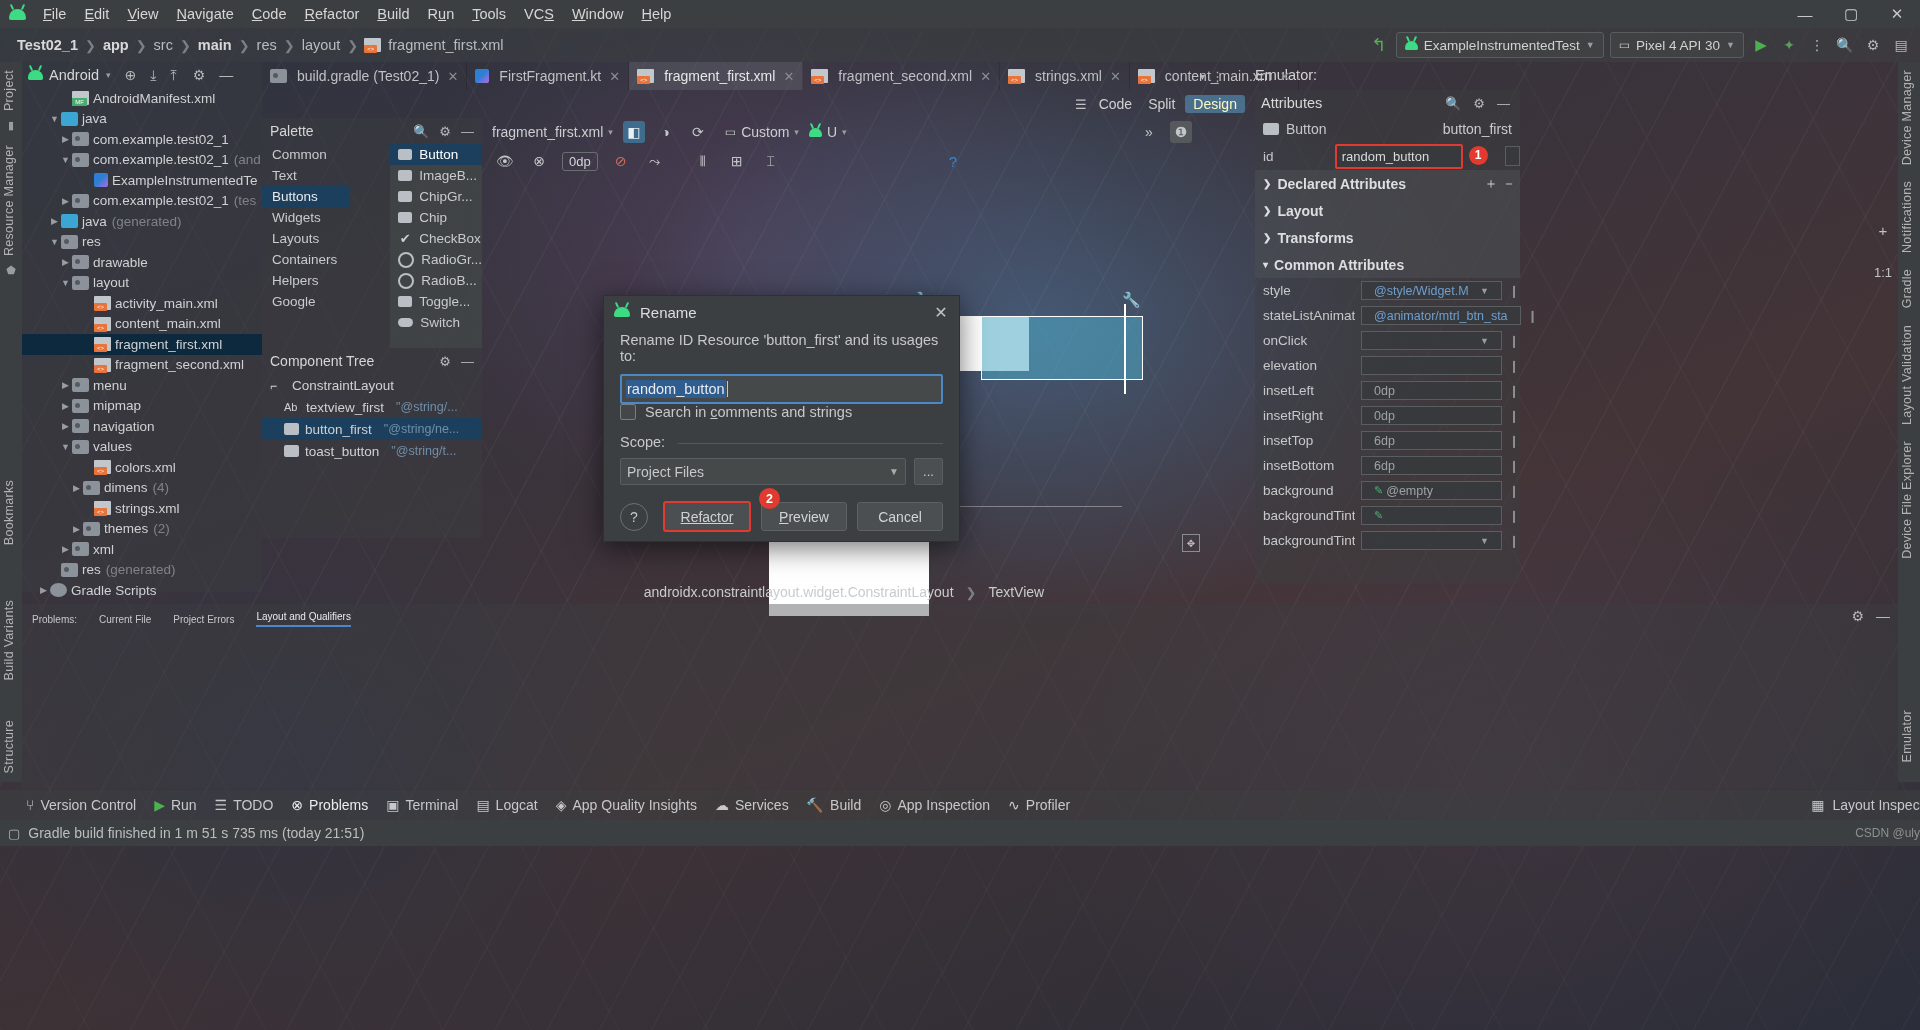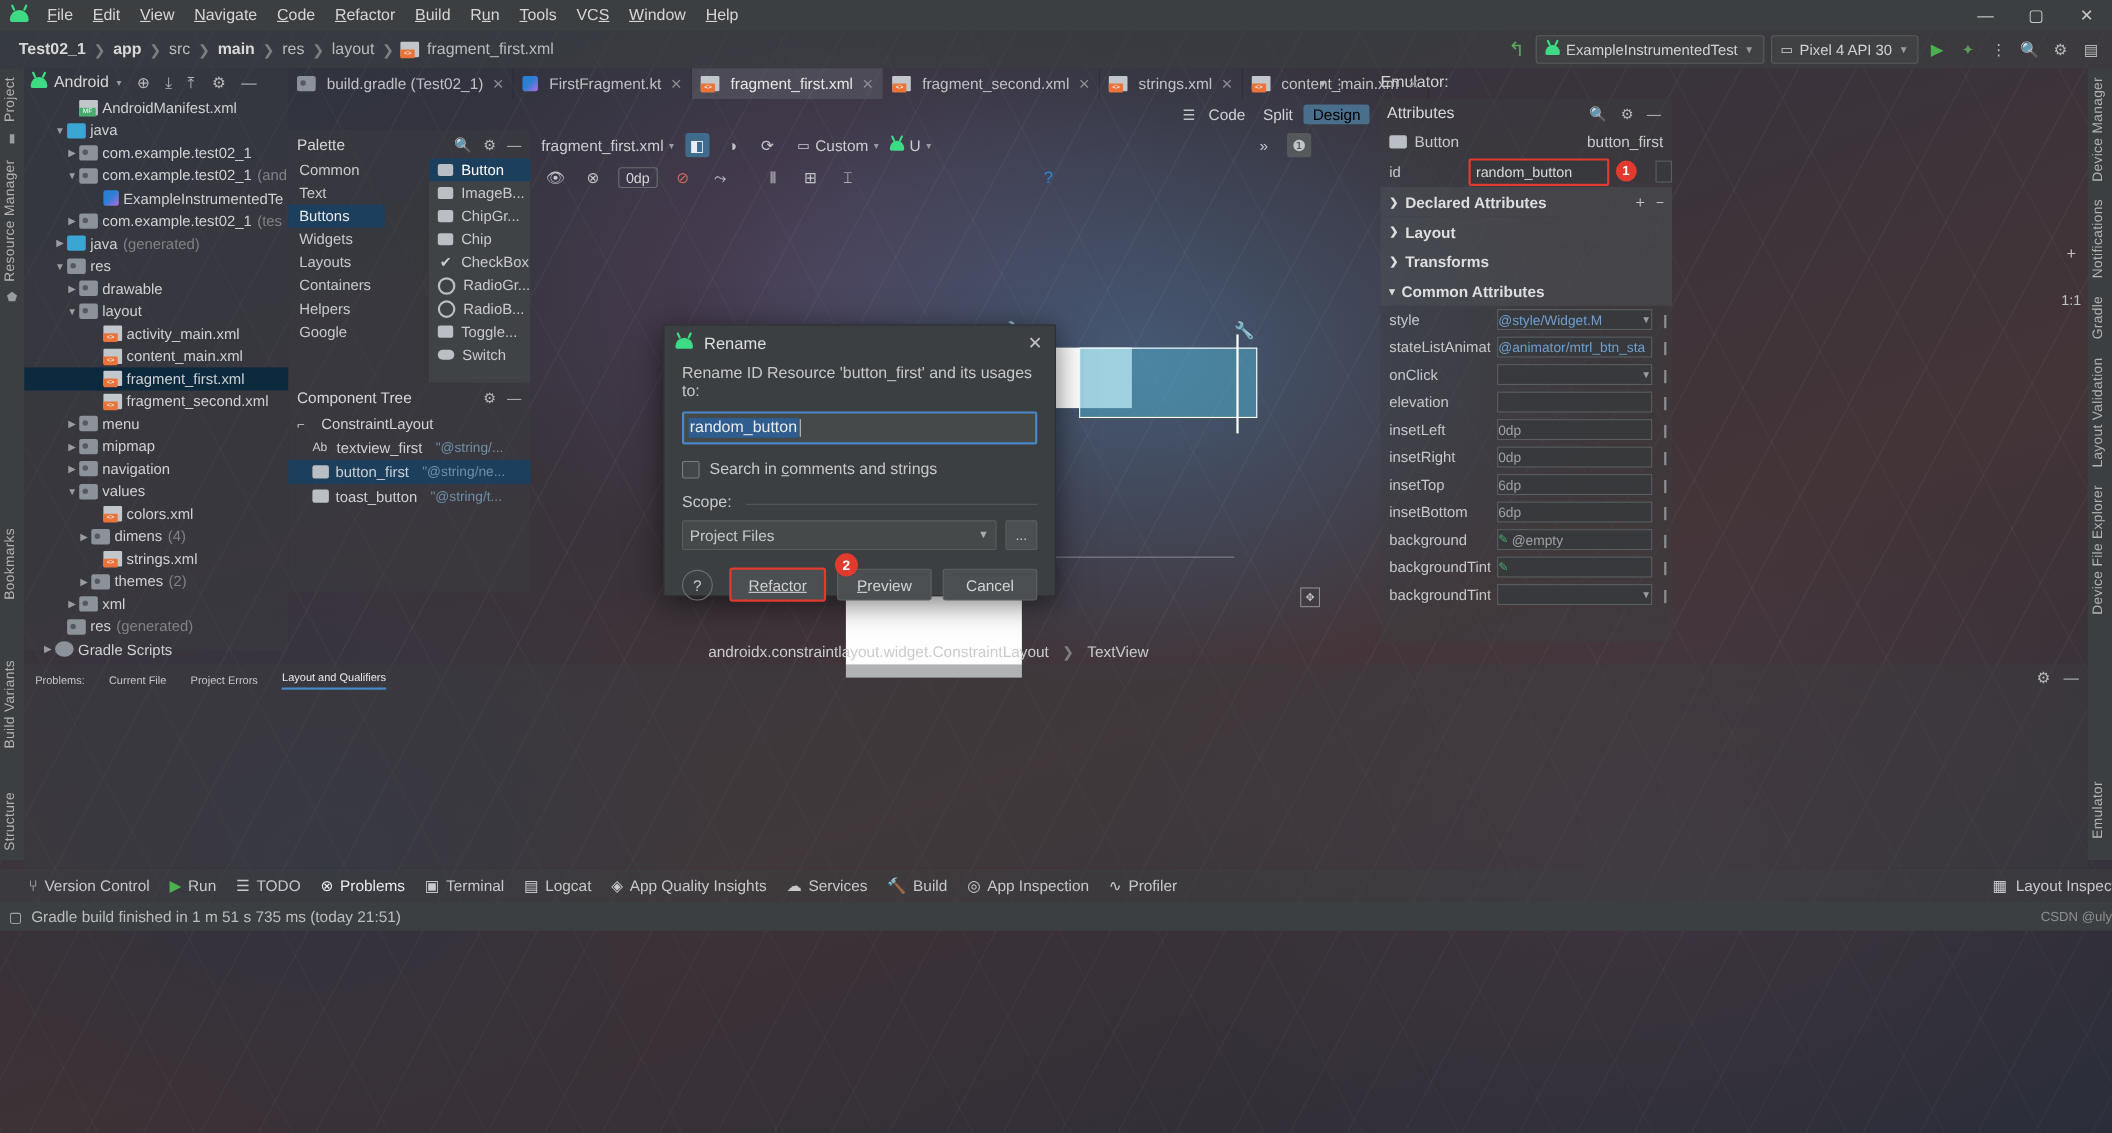--- a/index.html
+++ b/index.html
@@ -142,21 +142,21 @@
   #attrs-head{height:26px;display:flex;align-items:center;justify-content:space-between;padding:0 6px;}
   #attrs-head .ttl{font-size:14.5px;color:#d8d8d8;}
   #attr-sub{height:26px;display:flex;align-items:center;justify-content:space-between;padding:0 8px;font-size:14px;color:#c6c8ca;}
   #attr-sub .comp{display:flex;align-items:center;gap:7px;}
   .gsec{height:27px;display:flex;align-items:center;gap:6px;padding-left:8px;font-size:14px;font-weight:bold;color:#dcdee0;
     background:rgba(80,84,88,.45);}
   .gsec .plus{margin-left:auto;color:#c6c8ca;font-weight:normal;padding-right:4px;}
   .arow{height:25px;display:flex;align-items:center;padding-left:8px;font-size:13.5px;color:#c6c8ca;gap:6px;}
   .alab{width:92px;flex:0 0 auto;white-space:nowrap;overflow:hidden;}
   .afield{flex:1;height:17px;background:rgba(55,58,60,.85);border:1px solid #5b5e60;display:flex;align-items:center;
-    padding:0 0;font-size:12.5px;color:#9fa2a4;}
+    padding:0 12px;font-size:12.5px;color:#9fa2a4;}
   .afield.link{color:#6f9fcf;}
   .afield .cv{margin-left:auto;font-size:9px;color:#9a9d9f;}
   .abr{width:12px;flex:0 0 auto;color:#8c8f91;font-size:12px;text-align:center;}
   .pen{color:#4aab6f;font-size:11px;margin-right:3px;}
   #idrow{height:28px;display:flex;align-items:center;padding-left:8px;font-size:13.5px;color:#c6c8ca;gap:6px;}
   #idbox{width:135px;height:21px;background:rgba(55,58,60,.9);border:2px solid #e23a2e;border-radius:2px;
     display:flex;align-items:center;padding:0 5px;font-size:13px;color:#d8dadc;position:relative;}
   .badge{width:19px;height:19px;border-radius:50%;background:#e23a2e;color:#fff;font-size:12px;font-weight:bold;
     display:flex;align-items:center;justify-content:center;}
 
@@ -191,21 +191,21 @@
   #dialog{left:603px;top:295px;width:355px;height:245px;background:#3c3f41;
     box-shadow:0 6px 26px rgba(0,0,0,.55);z-index:60;border:1px solid #2e3032;}
   #dlg-title{height:32px;display:flex;align-items:center;gap:10px;padding:0 10px;font-size:15px;color:#dcdee0;}
   #dlg-close{position:absolute;right:6px;top:4px;width:24px;height:24px;display:flex;align-items:center;justify-content:center;
     color:#c0c2c4;font-size:16px;}
   #dlg-body{padding:4px 16px 0 16px;}
   #dlg-prompt{font-size:14.5px;color:#c6c8ca;margin-bottom:10px;}
   #dlg-input{height:26px;background:#45494a;border:2px solid #4a88c7;border-radius:2px;display:flex;align-items:center;padding:0 4px;}
   #dlg-input .selected{background:#2f5d8f;color:#e8eaec;font-size:14.5px;padding:1px 1px;}
   #dlg-input .caret{width:1px;height:16px;background:#c6c8ca;margin-left:1px;}
-  #dlg-check{display:flex;align-items:center;gap:9px;margin-top:15px;font-size:14.5px;color:#c6c8ca;}
+  #dlg-check{display:flex;align-items:center;gap:9px;font-size:14.5px;color:#c6c8ca;}
   .cbox{width:14px;height:14px;border:1px solid #7b7e80;border-radius:2px;background:#44474a;}
   #dlg-scope-lab{margin-top:14px;font-size:14.5px;color:#c6c8ca;position:relative;}
   #dlg-scope-lab:after{content:"";position:absolute;left:58px;right:0;top:9px;height:1px;background:#55585a;}
   #dlg-scope-row{display:flex;align-items:center;gap:8px;margin-top:8px;}
   #dlg-scope{flex:1;height:25px;background:#45494a;border:1px solid #5b5e60;border-radius:2px;display:flex;align-items:center;
     padding:0 6px;font-size:14px;color:#c6c8ca;}
   #dlg-scope .cv{margin-left:auto;font-size:10px;color:#a9acae;}
   #dlg-ellipsis{width:27px;height:25px;background:#4b4f51;border:1px solid #5b5e60;border-radius:2px;
     display:flex;align-items:center;justify-content:center;font-size:13px;color:#c6c8ca;}
   #dlg-buttons{display:flex;align-items:center;gap:10px;margin-top:16px;justify-content:flex-end;position:relative;}
@@ -631,21 +631,21 @@
     <span class="crumb-sep">❯</span>
     <span>TextView</span>
   </div>
   <div style="position:absolute;left:920px;top:444px;width:16px;height:16px;border:1px solid #8b8e90;color:#c0c2c4;font-size:10px;display:flex;align-items:center;justify-content:center">✥</div>
 </div>
 
 <div class="layer" style="left:1075px;top:92px;height:24px;display:flex;align-items:center;gap:4px;z-index:28">
   <span style="color:#c0c2c4;font-size:13px;margin-right:2px">☰</span>
   <span style="font-size:14px;color:#cfd1d3;padding:1px 6px">Code</span>
   <span style="font-size:14px;color:#cfd1d3;padding:1px 6px">Split</span>
-  <span style="font-size:14px;color:#000000;padding:1px 8px;background:#4a6f8c;border-radius:3px">Design</span>
+  <span style="font-size:14px;color:#fef9c3;padding:1px 8px;background:#4a6f8c;border-radius:3px">Design</span>
 </div>
 
 <div class="layer" id="attrs">
   <div id="attrs-head">
     <span class="ttl">Attributes</span>
     <span style="display:flex;gap:12px;padding-right:4px">
       <span style="color:#b6b8ba;font-size:13px">🔍</span>
       <span style="color:#b6b8ba;font-size:13px">⚙</span>
       <span style="color:#b6b8ba;font-size:13px">—</span>
     </span>

